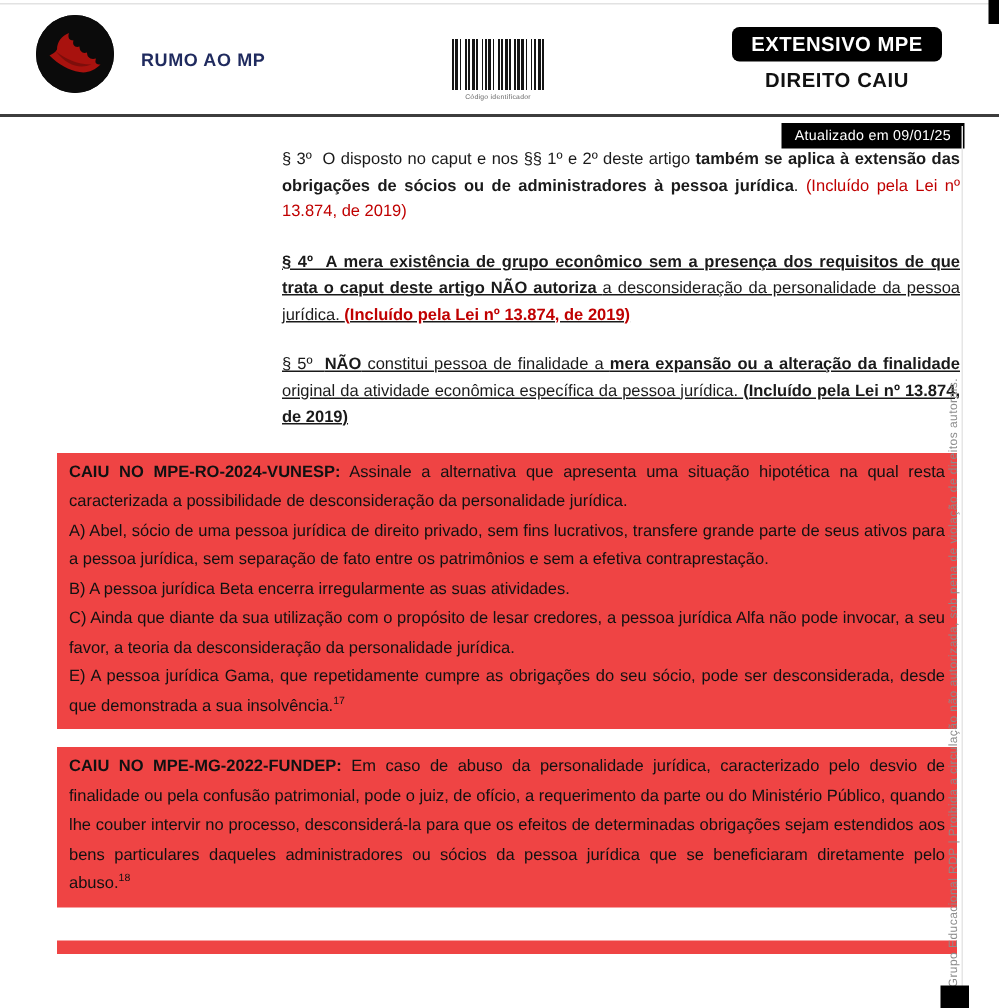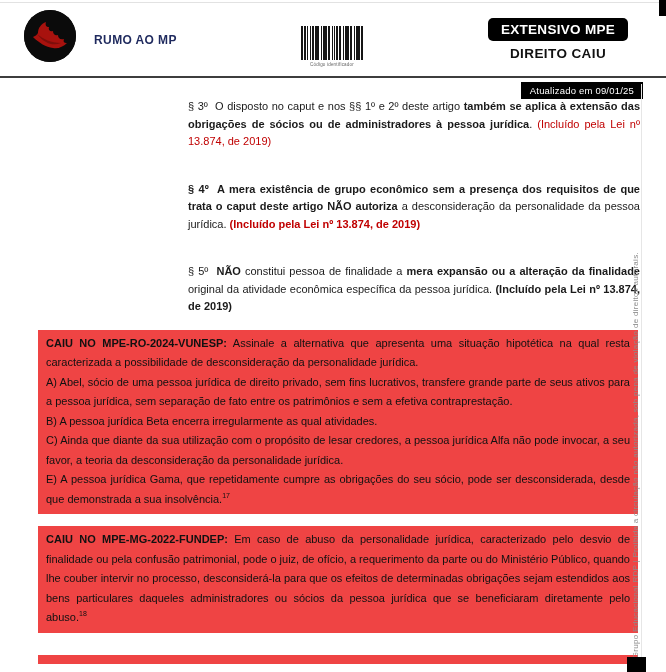--- a/index.html
+++ b/index.html
@@ -42,21 +42,21 @@
     display:inline-block;background:#000;color:#fff;font-size:9.5px;
     padding:3px 9px;letter-spacing:.2px;
   }
 
   
   .main{position:absolute;left:0;top:98px;width:666px;}
   .law{
     margin:0 26px 0 188px;font-size:11px;line-height:17.5px;
     text-align:justify;color:#1a1a1a;
   }
-  .law + .law{margin-top:30px;}
+  .law + .law{margin-top:16px;text-decoration:underline;}
   .hl-group{margin-top:14px;}
   .hl{
     background:#ef4444;margin:0 28px 0 38px;padding:4px 8px 5px 8px;
     font-size:11px;line-height:19.5px;text-align:justify;color:#111;
   }
   .hl + .hl{margin-top:12px;}
   .hl.last{margin-top:22px;}
   .hl p{margin:0;}
 
   .s-n{font-weight:400;color:inherit;}
@@ -109,21 +109,21 @@
 
   <main class="main">
     <p class="law"><span class="s-n">§ 3º&nbsp; O disposto no caput e nos §§ 1º e 2º deste artigo </span><span class="s-b">também se aplica à extensão das obrigações de sócios ou de administradores à pessoa jurídica</span><span class="s-n">. </span><span class="s-r">(Incluído pela Lei nº 13.874, de 2019)</span></p>
     <p class="law"><span class="s-b">§ 4º&nbsp; A mera existência de grupo econômico sem a presença dos requisitos de que trata o caput deste artigo NÃO autoriza </span><span class="s-n">a desconsideração da personalidade da pessoa jurídica. </span><span class="s-rb">(Incluído pela Lei nº 13.874, de 2019)</span></p>
     <p class="law"><span class="s-n">§ 5º&nbsp; </span><span class="s-b">NÃO</span><span class="s-n"> constitui pessoa de finalidade a </span><span class="s-b">mera expansão ou a alteração da finalidade</span><span class="s-n"> original da atividade econômica específica da pessoa jurídica. </span><span class="s-b">(Incluído pela Lei nº 13.874, de 2019)</span></p>
 
     <div class="hl-group">
       <section class="hl">
         <p><span class="s-b">CAIU NO MPE-RO-2024-VUNESP:</span><span class="s-n"> Assinale a alternativa que apresenta uma situação hipotética na qual resta caracterizada a possibilidade de desconsideração da personalidade jurídica.</span></p>
         <p><span class="s-n">A) Abel, sócio de uma pessoa jurídica de direito privado, sem fins lucrativos, transfere grande parte de seus ativos para a pessoa jurídica, sem separação de fato entre os patrimônios e sem a efetiva contraprestação.</span></p>
-        <p><span class="s-n">B) A pessoa jurídica Beta encerra irregularmente as qual atividades.</span></p>
+        <p><span class="s-n">B) A pessoa jurídica Beta encerra irregularmente as suas atividades.</span></p>
         <p><span class="s-n">C) Ainda que diante da sua utilização com o propósito de lesar credores, a pessoa jurídica Alfa não pode invocar, a seu favor, a teoria da desconsideração da personalidade jurídica.</span></p>
         <p><span class="s-n">E) A pessoa jurídica Gama, que repetidamente cumpre as obrigações do seu sócio, pode ser desconsiderada, desde que demonstrada a sua insolvência.</span><sup class="s-sup">17</sup></p>
       </section>
 
       <section class="hl">
         <p><span class="s-b">CAIU NO MPE-MG-2022-FUNDEP:</span><span class="s-n"> Em caso de abuso da personalidade jurídica, caracterizado pelo desvio de finalidade ou pela confusão patrimonial, pode o juiz, de ofício, a requerimento da parte ou do Ministério Público, quando lhe couber intervir no processo, desconsiderá-la para que os efeitos de determinadas obrigações sejam estendidos aos bens particulares daqueles administradores ou sócios da pessoa jurídica que se beneficiaram diretamente pelo abuso.</span><sup class="s-sup">18</sup></p>
       </section>
 
       <section class="hl last">
         <p></p>

